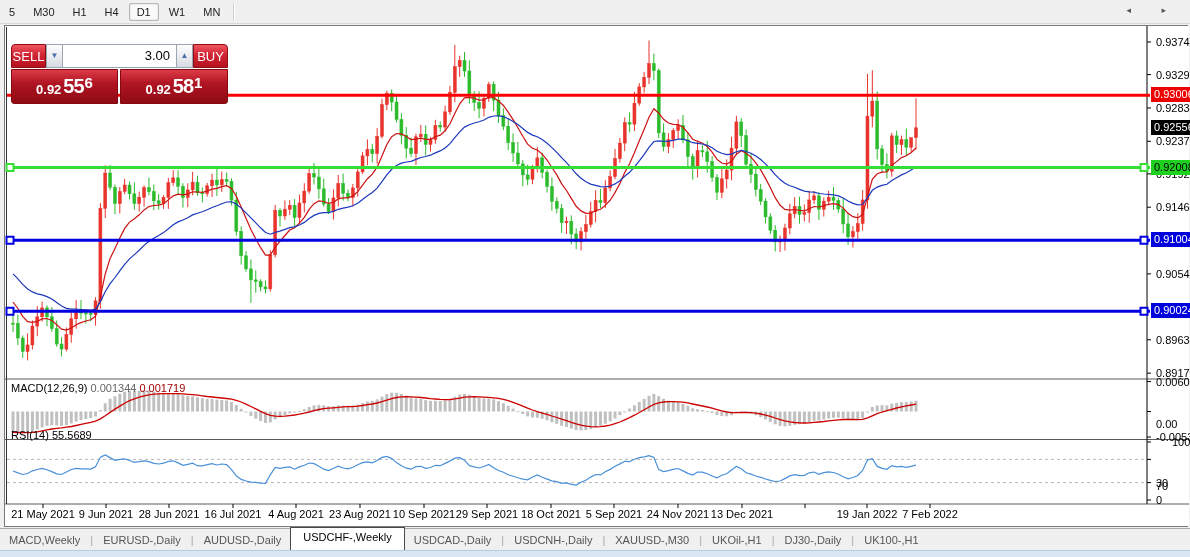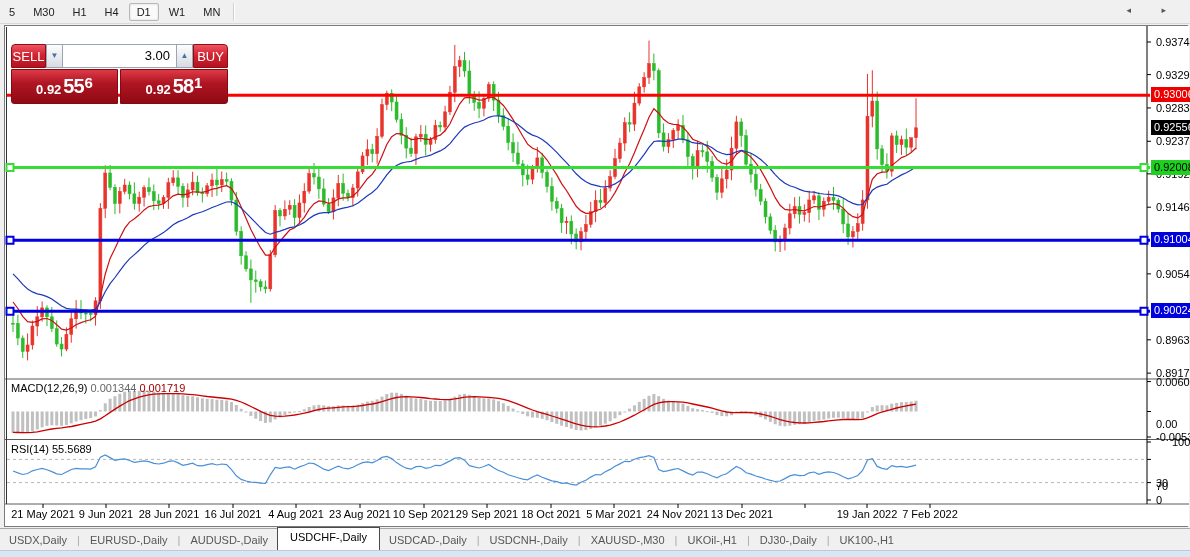--- a/index.html
+++ b/index.html
@@ -714,21 +714,21 @@
           <span class="px-big">58</span>
           <span class="px-sup">1</span>
       </div>
     </div>
 
     <div class="ovl" id="macd-label" style="left:6px;top:356px;">
       <span>MACD(12,26,9)</span>
       <span style="color:#666">0.001344</span>
       <span style="color:#a00000">0.001719</span>
     </div>
-    <div class="ovl" id="rsi-label" style="left:6px;top:417px;">
+    <div class="ovl" id="rsi-label" style="left:6px;top:403px;">
       <span>RSI(14)</span>
       <span>55.5689</span>
     </div>
 
     <div id="axis-labels">
         <div class="axis-tick" style="top: 15.9993px;">0.93740</div>
         <div class="axis-tick" style="top: 48.6063px;">0.93290</div>
         <div class="axis-tick" style="top: 81.9379px;">0.92830</div>
         <div class="axis-tick" style="top: 115.269px;">0.92370</div>
         <div class="axis-tick" style="top: 147.876px;">0.91920</div>
@@ -752,36 +752,36 @@
     <div id="date-labels">
         <div class="date-label" style="left: 38px;">21 May 2021</div>
         <div class="date-label" style="left: 101px;">9 Jun 2021</div>
         <div class="date-label" style="left: 164px;">28 Jun 2021</div>
         <div class="date-label" style="left: 228px;">16 Jul 2021</div>
         <div class="date-label" style="left: 291px;">4 Aug 2021</div>
         <div class="date-label" style="left: 355px;">23 Aug 2021</div>
         <div class="date-label" style="left: 419px;">10 Sep 2021</div>
         <div class="date-label" style="left: 482px;">29 Sep 2021</div>
         <div class="date-label" style="left: 546px; text-align: right;">18 Oct 2021</div>
-        <div class="date-label" style="left: 609px;">5 Mar 2021</div>
+        <div class="date-label" style="left: 609px;">5 Sep 2021</div>
         <div class="date-label" style="left: 673px;">24 Nov 2021</div>
         <div class="date-label" style="left: 737px;">13 Dec 2021</div>
         <div class="date-label" style="left: 800px; margin-top: 45px;">31 Dec 2021</div>
         <div class="date-label" style="left: 862px;">19 Jan 2022</div>
         <div class="date-label" style="left: 925px;">7 Feb 2022</div>
       </div>
   </div>
 
   <div id="tabbar">
-      <div class="tab">USDX,Daily</div>
+      <div class="tab">MACD,Weekly</div>
       <span class="tab-sep">|</span>
       <div class="tab">EURUSD-,Daily</div>
       <span class="tab-sep">|</span>
       <div class="tab">AUDUSD-,Daily</div>
-      <div class="tab active">USDCHF-,Daily</div>
+      <div class="tab active">USDCHF-,Weekly</div>
       <div class="tab">USDCAD-,Daily</div>
       <span class="tab-sep">|</span>
       <div class="tab">USDCNH-,Daily</div>
       <span class="tab-sep">|</span>
       <div class="tab">XAUUSD-,M30</div>
       <span class="tab-sep">|</span>
       <div class="tab">UKOil-,H1</div>
       <span class="tab-sep">|</span>
       <div class="tab">DJ30-,Daily</div>
       <span class="tab-sep">|</span>

